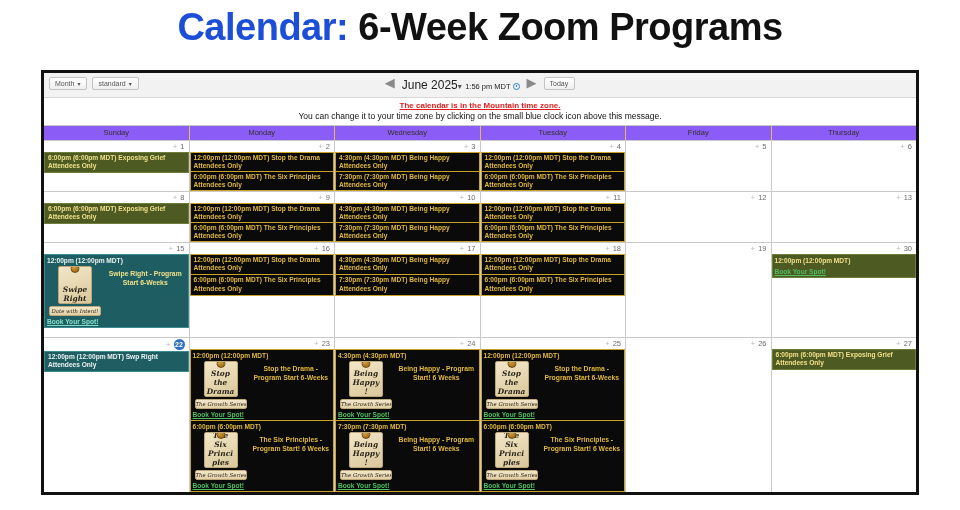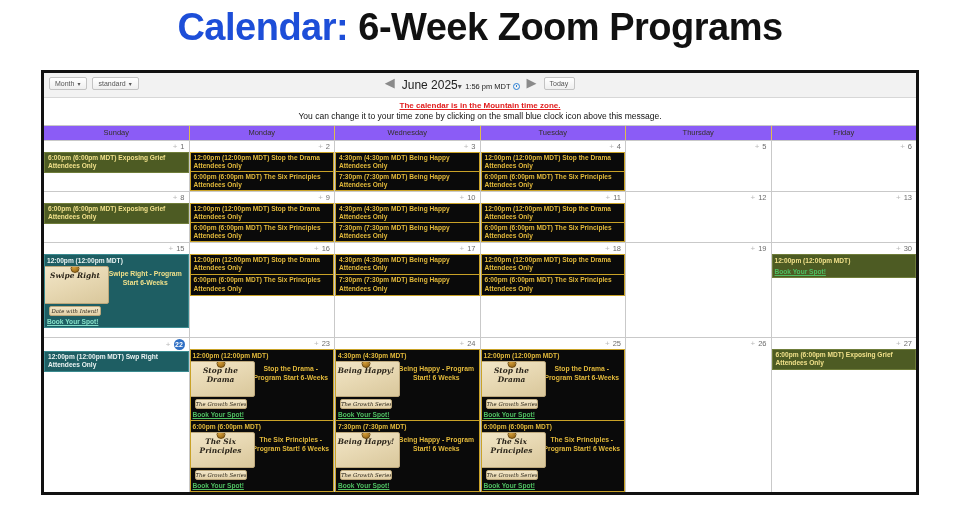--- a/index.html
+++ b/index.html
@@ -177,27 +177,27 @@
 
   .card-body { display: flex; flex: 1 1 auto; min-height: 0; gap: 2px; }
 
   
   .thumb {
     flex: 0 0 56px;
     display: flex; flex-direction: column; align-items: center;
     min-width: 0;
   }
   .scroll {
-    width: 68px; height: 38px;
+    width: 34px; height: 38px;
     background: linear-gradient(160deg, #f2e6c8 0%, #e8d9b4 45%, #d9c79b 100%);
     border: 1px solid #bda87c;
     border-radius: 2px;
     position: relative;
     display: flex; flex-direction: column;
-    align-items: center; justify-content: flex-start;
+    align-items: center; justify-content: flex-end;
     overflow: hidden;
   }
   .seal {
     position: absolute; top: -3px; left: 50%; transform: translateX(-50%);
     width: 9px; height: 9px; border-radius: 50%;
     background: radial-gradient(circle at 35% 30%, #d9a13a, #8a5d12);
     border: 1px solid #6d4a0e;
   }
   .scroll-txt {
     font-family: "DejaVu Serif", serif;
@@ -287,22 +287,22 @@
     <div class="notice">
       <div class="notice-red">The calendar is in the Mountain time zone.</div>
       <div class="notice-black">You can change it to your time zone by clicking on the small blue clock icon above this message.</div>
     </div>
 
     <div class="dow-row" id="dow-row">
         <div class="dow">Sunday</div>
         <div class="dow">Monday</div>
         <div class="dow">Wednesday</div>
         <div class="dow">Tuesday</div>
+        <div class="dow">Friday</div>
         <div class="dow">Thursday</div>
-        <div class="dow">Friday</div>
       </div>
 
     <div class="weeks" id="weeks">
         <div class="week w1">
           <div class="daycell">
             <div class="daynum-row">
               <span class="plus-icon">+</span>
               <span class="daynum">1</span>
             </div>
             <div class="events">

